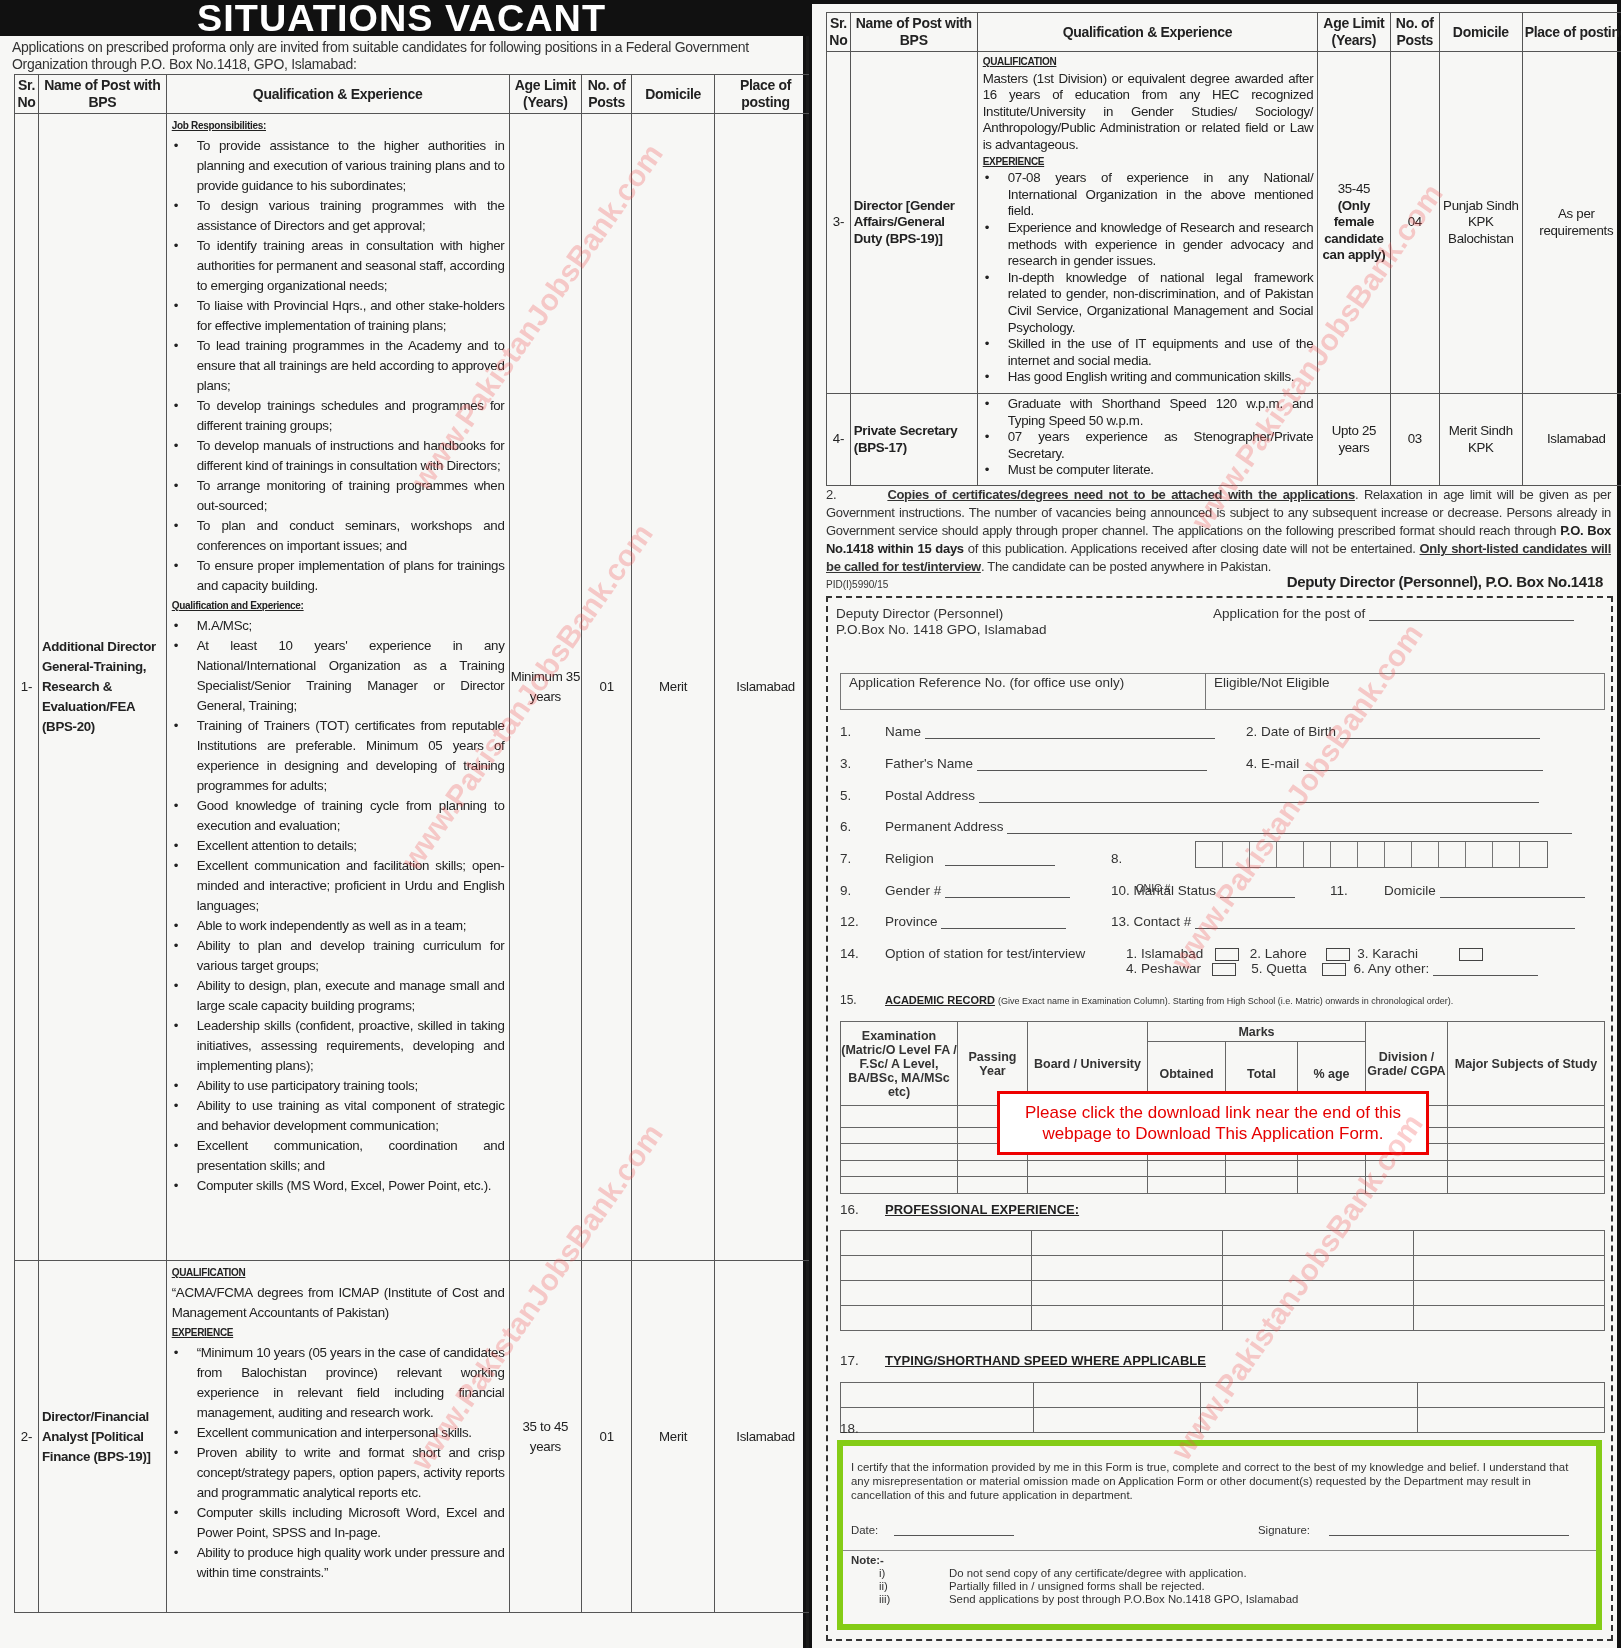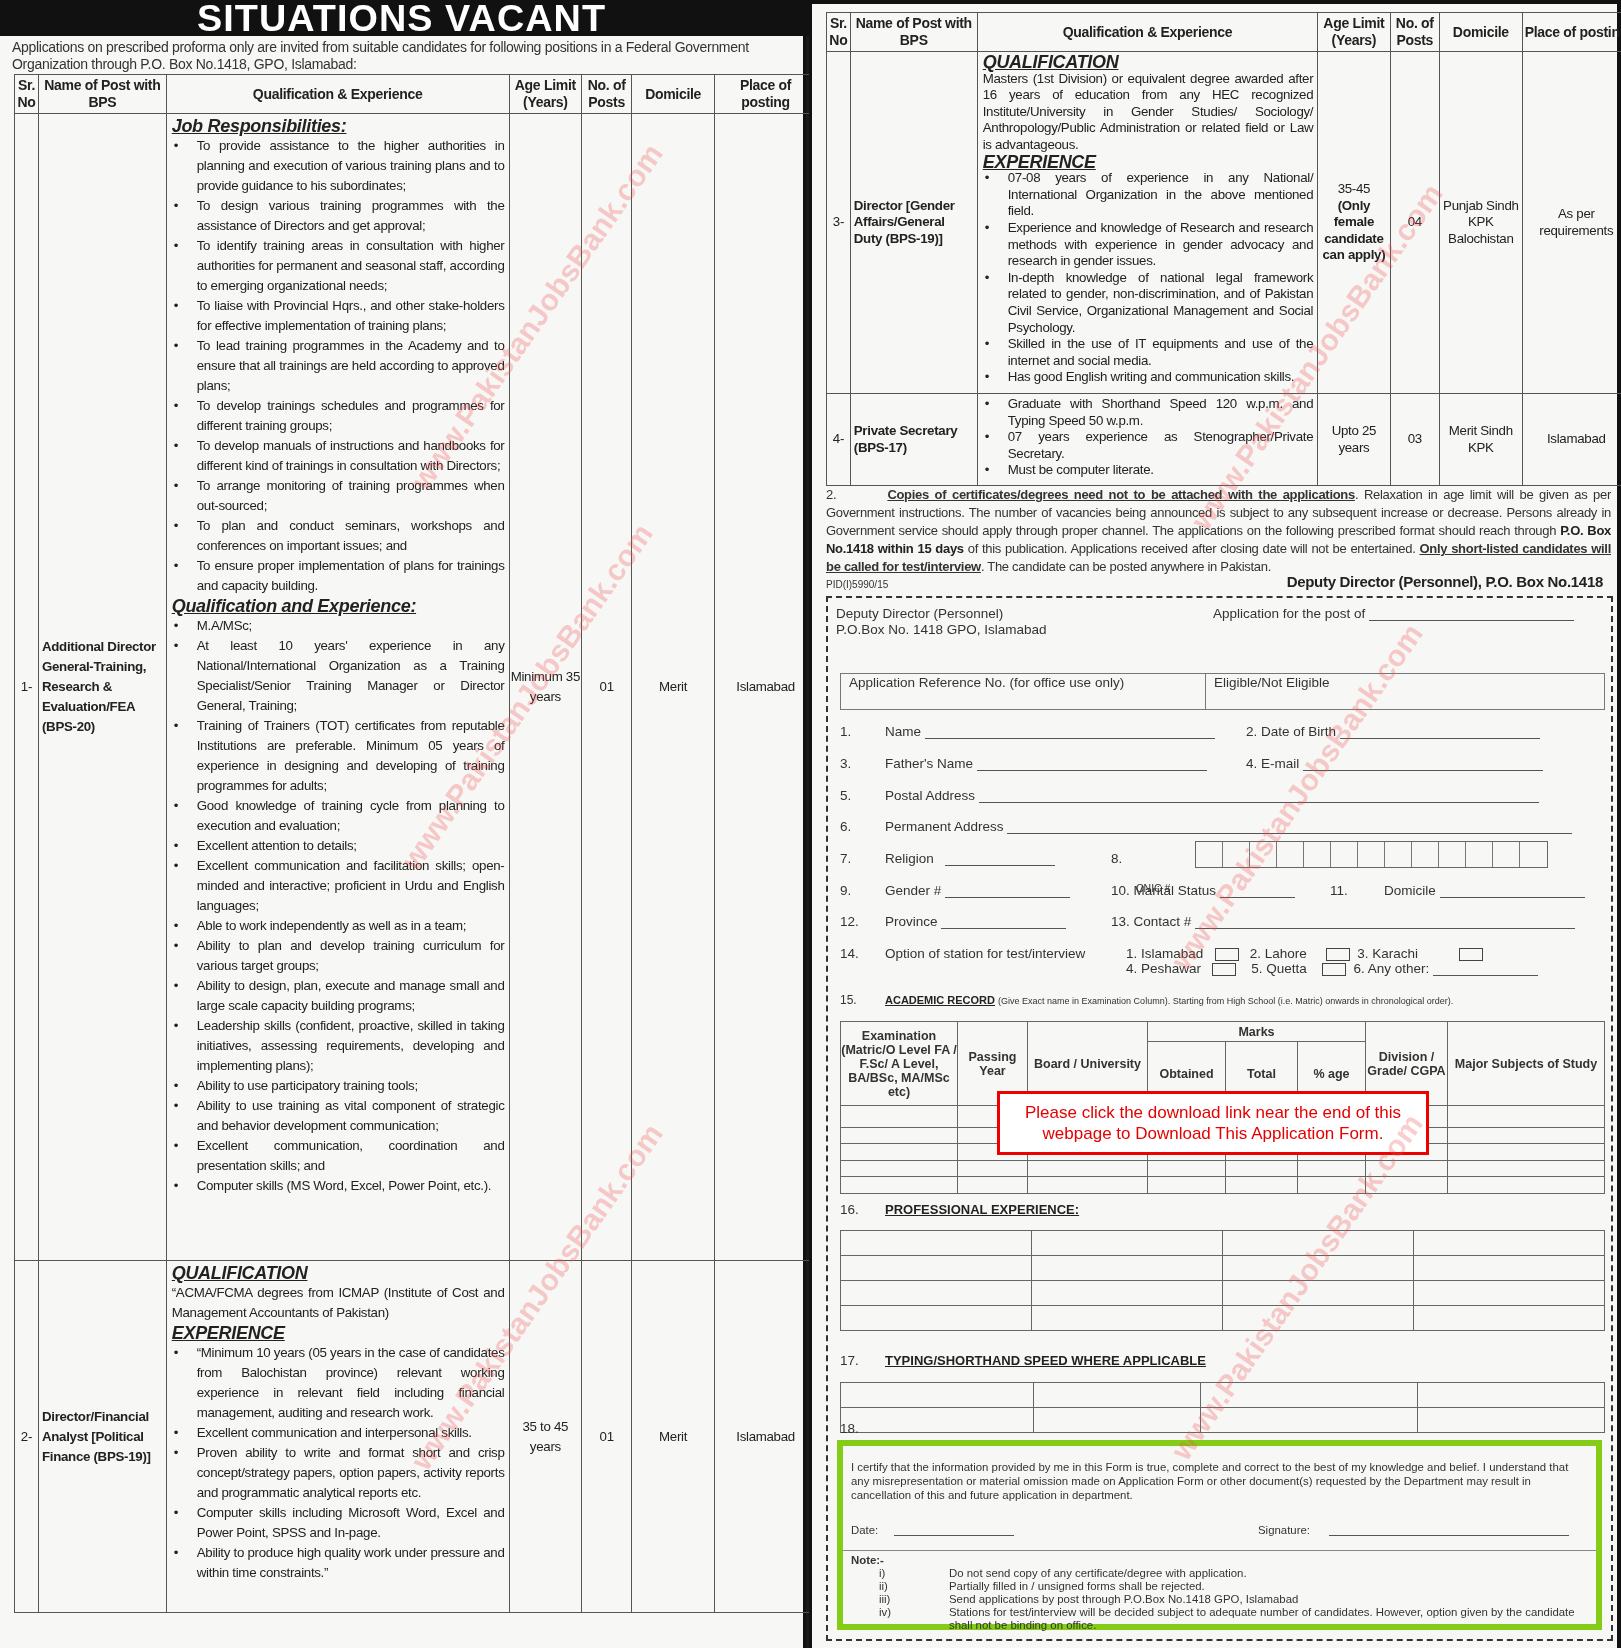--- a/index.html
+++ b/index.html
@@ -14,21 +14,21 @@
   table.vac { border-collapse: collapse; width: 100%; }
   table.vac th, table.vac td { border: 1px solid #555; vertical-align: middle; }
   table.vac th { font-size: 14px; font-weight: bold; text-align: center; line-height: 17px; padding: 2px 2px; color: #222; }
   .jobtbl { position: absolute; left: 14px; top: 74px; width: 780px; }
   .jobtbl td { font-size: 13.3px; line-height: 20px; }
   .sr { text-align: center; width: 23px; font-size: 13px; }
   .post { font-weight: bold; width: 123px; padding: 0 3px; font-size: 13.5px; line-height: 17px; }
   .qual { width: 330px; padding: 2px 4px 2px 5px; vertical-align: top !important; text-align: justify; }
   .age, .nposts, .dom, .place { text-align: center; font-size: 14px; line-height: 19px; }
   .age { width: 70px; } .nposts { width: 48px; } .dom { width: 80px; } .place { width: 98px; }
-  .qh { font-weight: bold; text-decoration: underline; font-size: 18px; font-style: italic; }
+  .qh { font-weight: bold; text-decoration: underline; font-size: 10px; }
   ul.bl { list-style: none; }
   ul.bl li { position: relative; padding-left: 25px; }
   ul.bl li::before { content: "•"; position: absolute; left: 2px; top: 0; }
 
   
   #right { position: absolute; left: 809px; top: 0; width: 812px; height: 1648px; background: #f7f7f5; border-top: 4px solid #111; border-left: 3px solid #111; border-right: 4px solid #111; }
   .jobtbl2 { position: absolute; left: 14px; top: 8px; width: 785px; }
   .jobtbl2 td { font-size: 13.3px; line-height: 16.6px; }
   .jobtbl2 .qual { width: 330px; }
   .note2 { position: absolute; left: 14px; top: 482px; width: 785px; font-size: 13px; line-height: 18px; text-align: justify; color: #333; }
@@ -420,24 +420,20 @@
             <span>Do not send copy of any certificate/degree with application.</span>
           </div>
         <div style="display:flex;">
             <span style="width:70px;">ii)</span>
             <span>Partially filled in / unsigned forms shall be rejected.</span>
           </div>
         <div style="display:flex;">
             <span style="width:70px;">iii)</span>
             <span>Send applications by post through P.O.Box No.1418 GPO, Islamabad</span>
           </div>
-        <div style="display:flex;">
-            <span style="width:70px; flex-shrink:0;">iv)</span>
-            <span>Stations for test/interview will be decided subject to adequate number of candidates. However, option given by the candidate shall not be binding on office.</span>
-          </div>
       </div>
     </div>
   </div>
 </div>
 
 <div class="wm" style="left:330px; top:300px;">www.PakistanJobsBank.com</div>
 <div class="wm" style="left:320px; top:680px;">www.PakistanJobsBank.com</div>
 <div class="wm" style="left:330px; top:1280px;">www.PakistanJobsBank.com</div>
 <div class="wm" style="left:1110px; top:340px;">www.PakistanJobsBank.com</div>
 <div class="wm" style="left:1090px; top:780px;">www.PakistanJobsBank.com</div>

